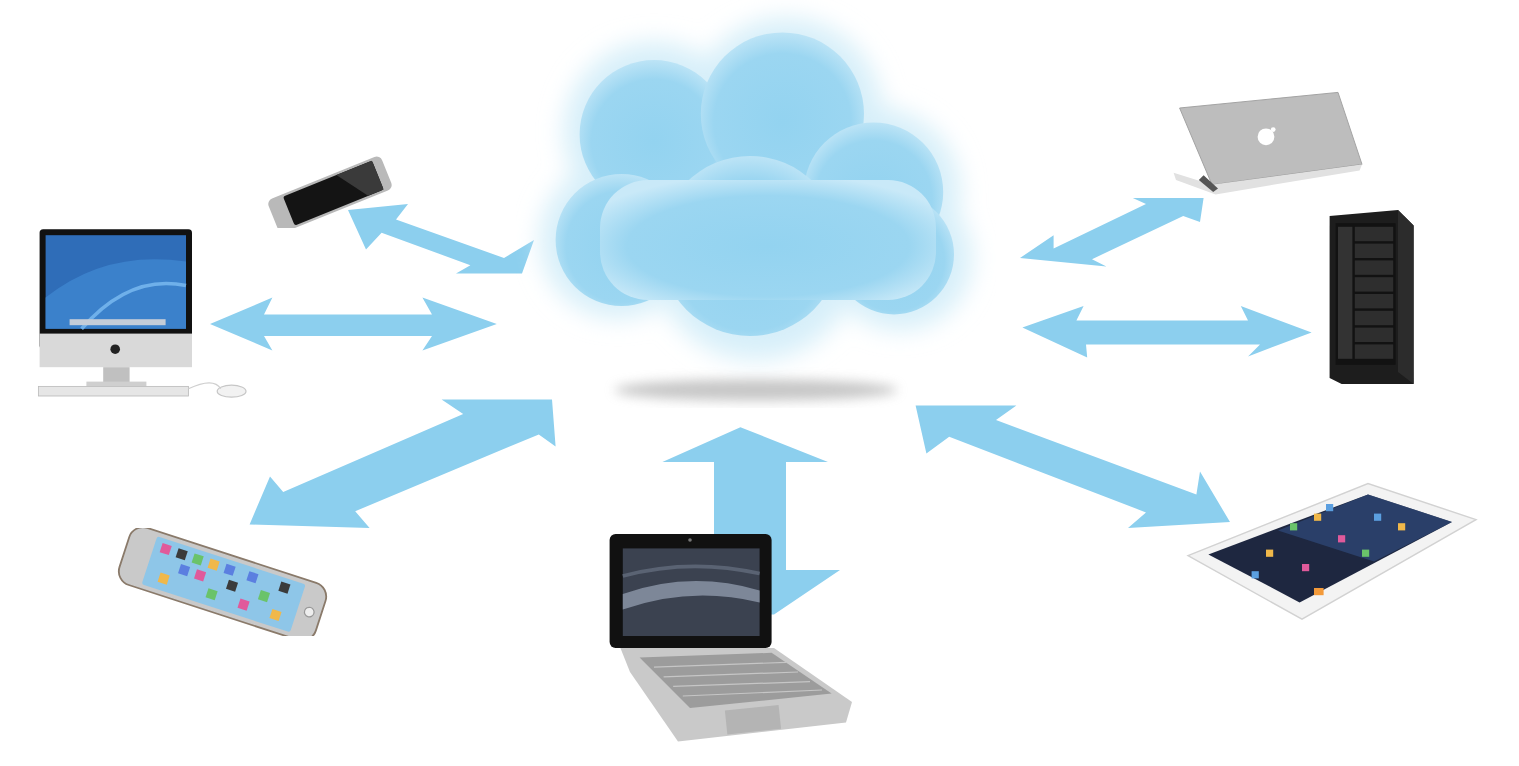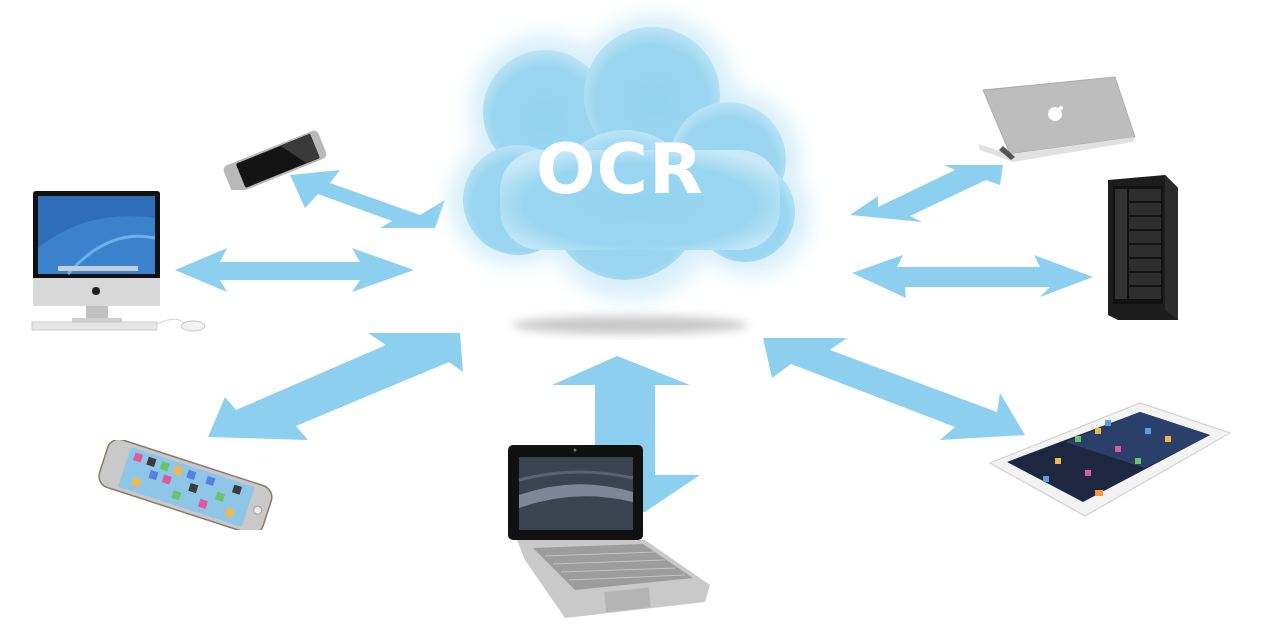--- a/index.html
+++ b/index.html
@@ -63,21 +63,20 @@
       <circle cx="115" cy="112" r="62"></circle>
       <circle cx="222" cy="95" r="68"></circle>
       <circle cx="298" cy="160" r="58"></circle>
       <circle cx="88" cy="200" r="55"></circle>
       <circle cx="195" cy="205" r="75"></circle>
       <circle cx="315" cy="212" r="50"></circle>
       <rect x="70" y="150" width="280" height="100" rx="40"></rect>
     </g>
     <ellipse cx="200" cy="325" rx="118" ry="9" fill="#9a9a9a" opacity="0.55" filter="url(#shadowblur)"></ellipse>
   </svg>
-  <div class="cloud-label">OCR</div>
 </div>
 
 <svg class="abs" style="left:215px;top:130px" width="115" height="60">
   <g transform="rotate(-22 57 30)">
     <rect x="8" y="18" width="102" height="30" rx="5" fill="#b9b9b9"></rect>
     <rect x="22" y="20" width="80" height="26" rx="2" fill="#141414"></rect>
     <polygon points="70,20 102,20 102,46 88,46" fill="#3a3a3a"></polygon>
   </g>
 </svg>
 

